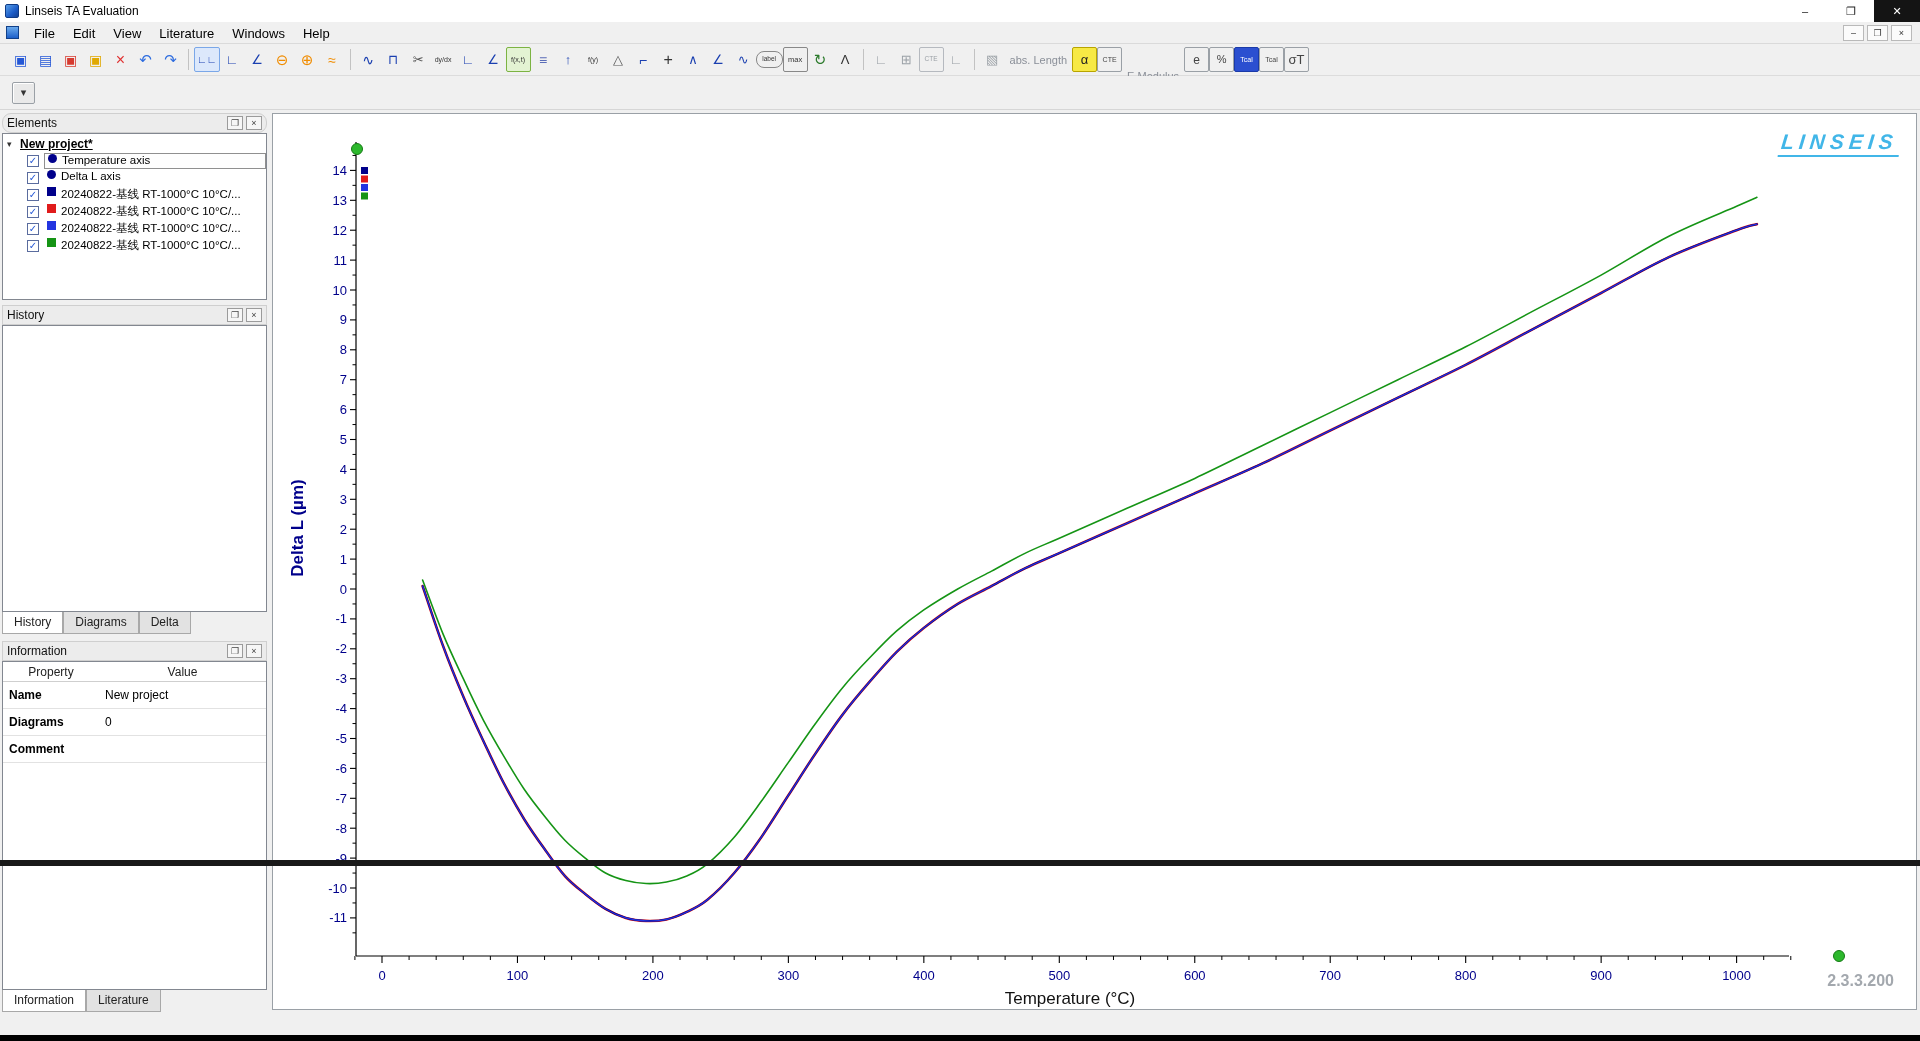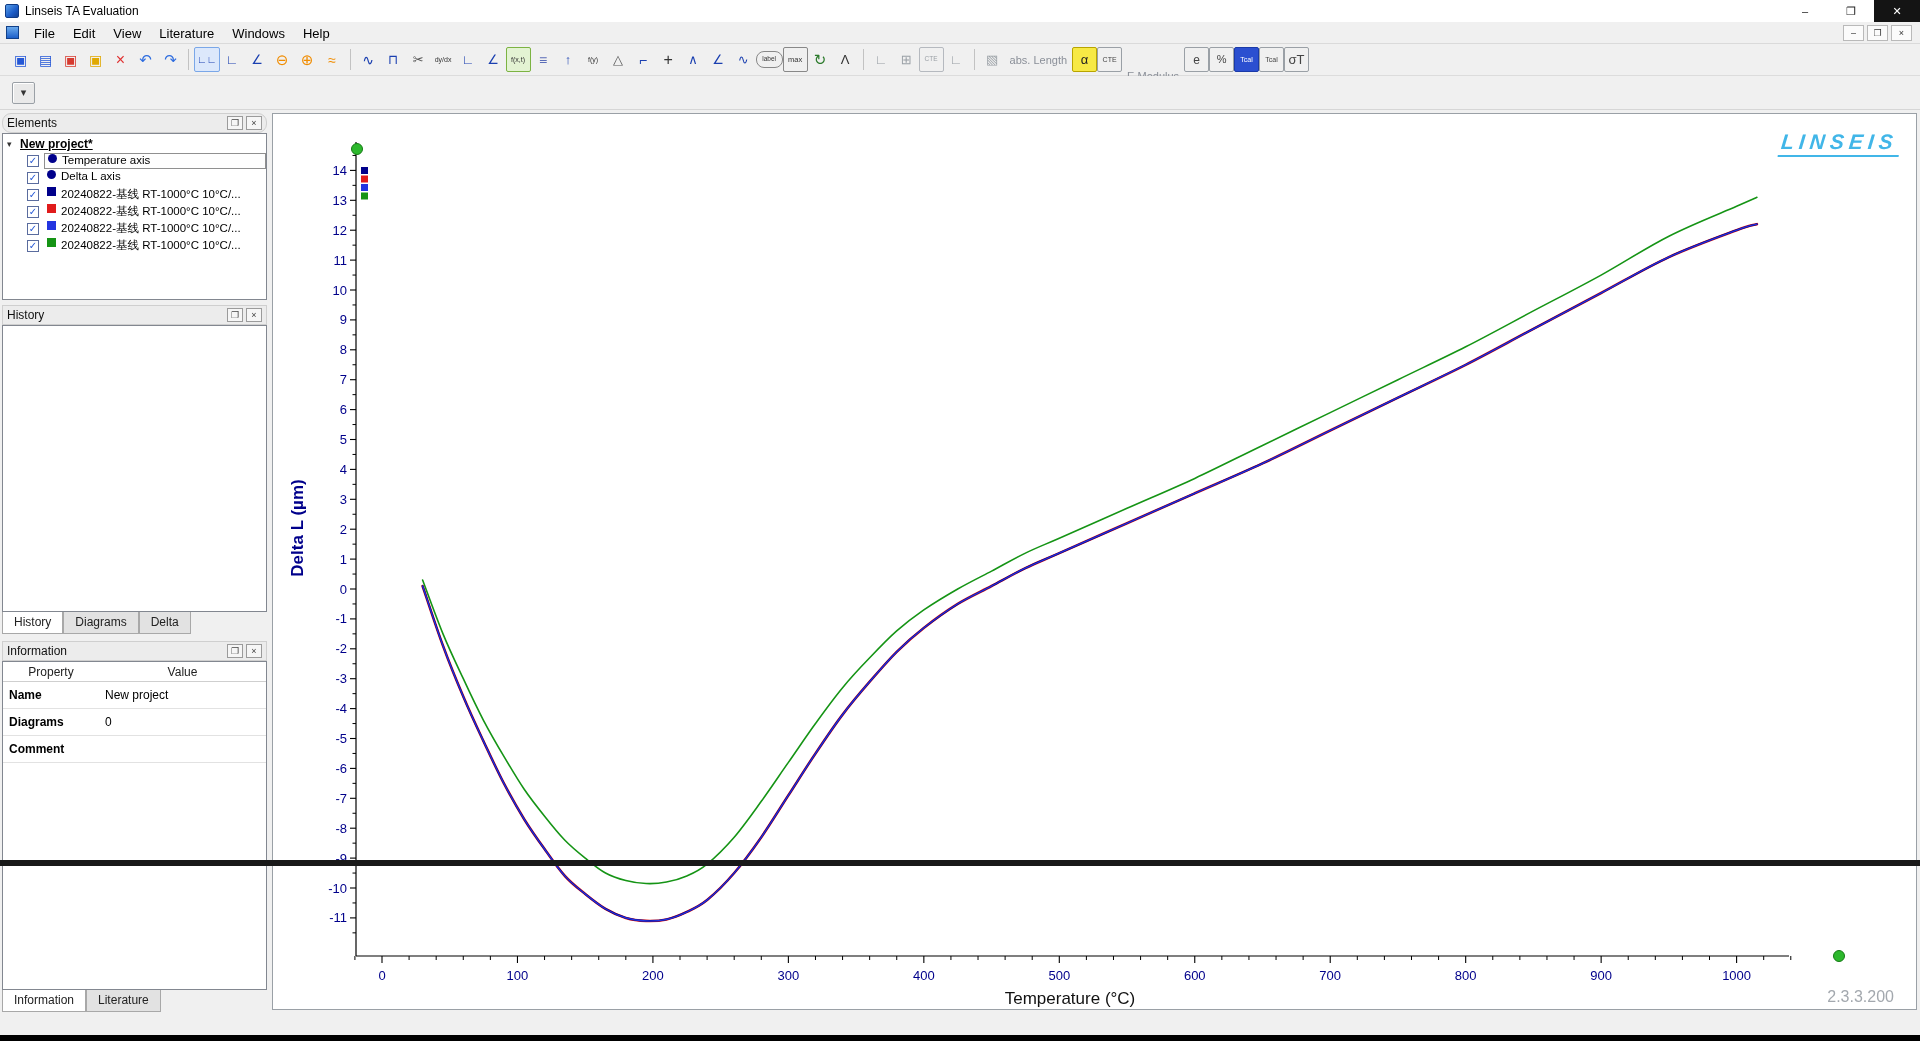--- a/index.html
+++ b/index.html
@@ -99,21 +99,21 @@
   .ir-val { flex:1; padding:6px 6px; color:#000; min-height:25px; }
 
   
   .chart-panel { position:absolute; left:2px; top:3px; width:1645px; height:897px;
                  background:#fff; border:1px solid #9aa0a6; }
   #chart-svg { position:absolute; left:0; top:0; }
   svg text { font-family:"Liberation Sans", sans-serif; }
   .logo { position:absolute; right:16px; top:16px; font-size:21px; font-style:italic;
           font-weight:bold; letter-spacing:5px; color:#41b6e8;
           border-bottom:2px solid #41b6e8; padding:0 2px 1px 2px; transform:skewX(-6deg); }
-  .version { position:absolute; right:22px; bottom:3px; font-size:16px; font-weight:normal;
+  .version { position:absolute; right:22px; bottom:19px; font-size:16px; font-weight:bold;
              color:#a3a8ae; }
 
   .taskbar { position:absolute; left:0; bottom:0; width:1920px; height:6px; background:#191919; }
 </style>
 </head>
 <body>
 
 <div class="screen">
   <div class="window">
 

